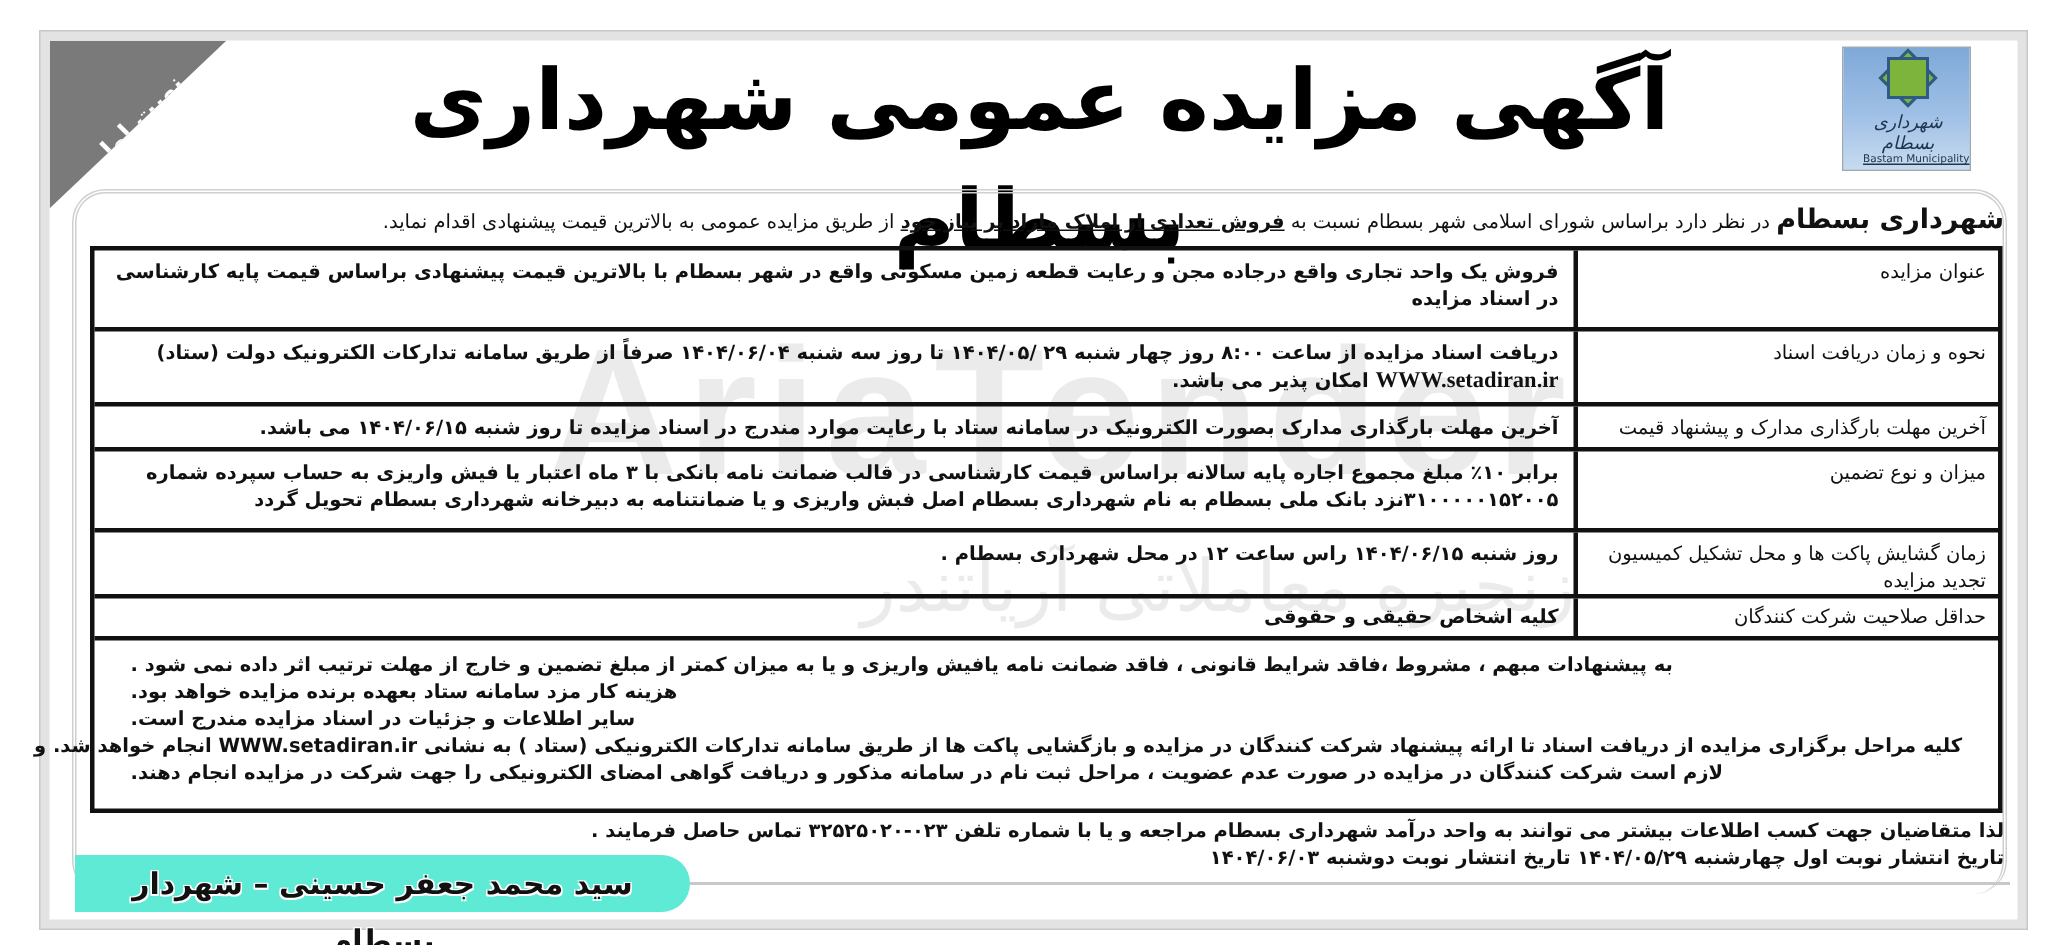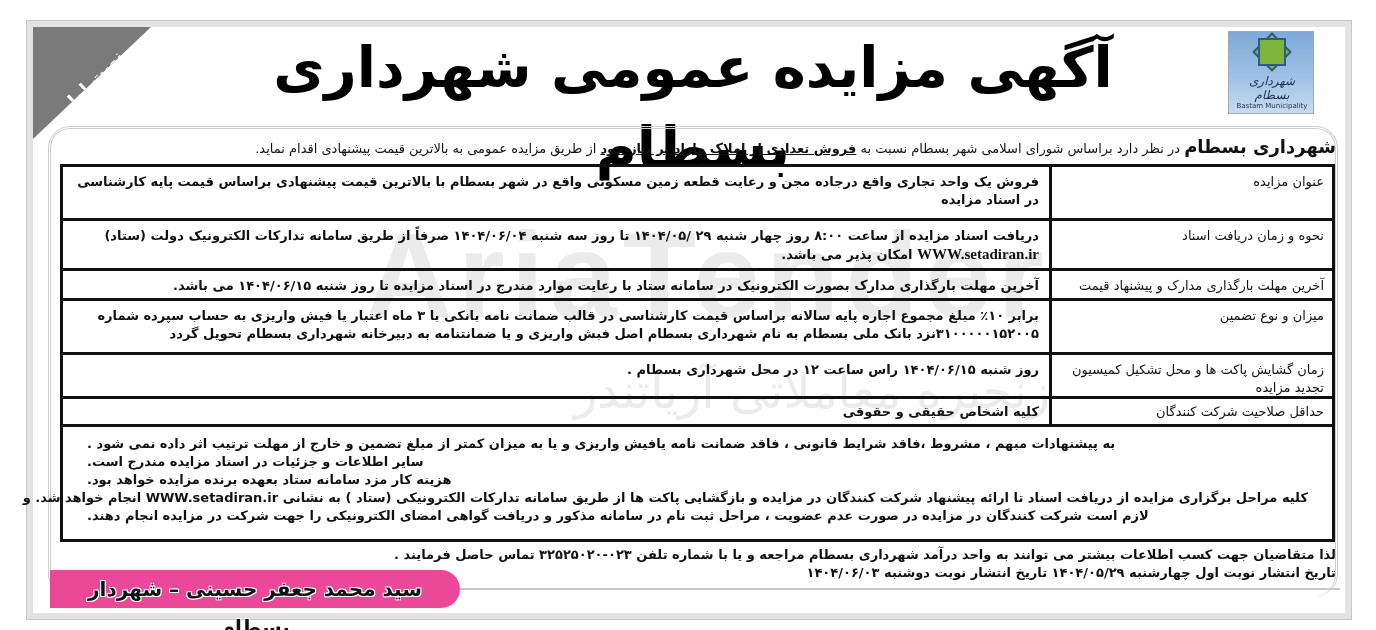--- a/index.html
+++ b/index.html
@@ -43,22 +43,22 @@
     }
     .logo-star2 {
       position: absolute; left: 29px; top: 6px; width: 28px; height: 28px;
       background: #7db43c; border: 2px solid #2d5b86;
     }
     .logo-script {
       position: absolute; left: 8px; top: 42px; width: 70px; height: 20px;
       color: #1e3550; font-size: 12px; text-align: center; direction: rtl; font-style: italic;
     }
     .logo-caption {
-      position: absolute; left: 2px; bottom: 3px; width: 82px; text-align: center;
-      font-size: 7px; color: #24364a;
+      position: absolute; left: 2px; bottom: 3px; width: 82px; text-align: right;
+      font-size: 7px; color: #24364a; text-decoration: underline;
     }
 
     .content-box {
       position: absolute; left: 48px; top: 126px; width: 1290px; height: 470px;
       border: 3px double #cfcfcf; border-radius: 22px; border-bottom: none;
     }
 
     .intro {
       position: absolute; right: 40px; top: 134px; width: 1200px; height: 26px;
       direction: rtl; text-align: right; font-size: 13px; line-height: 26px; white-space: nowrap;
@@ -86,21 +86,21 @@
     }
     .notes div { white-space: nowrap; }
     .latin { font-family: "Liberation Serif", serif; font-weight: bold; font-size: 15px; }
 
     .footer {
       position: absolute; right: 40px; top: 546px; width: 1250px; direction: rtl; text-align: right;
       font-size: 13px; line-height: 18px; font-weight: bold;
     }
     .signature {
       position: absolute; left: 50px; top: 570px; width: 410px; height: 38px;
-      background: #ec4899; border-radius: 0 20px 20px 0;
+      background: #5eead4; border-radius: 0 20px 20px 0;
       direction: rtl; text-align: center; line-height: 38px;
       font-size: 20px; font-weight: bold; color: #111;
       text-shadow: 1px 1px 0 #fff, -1px -1px 0 #fff, 1px -1px 0 #fff, -1px 1px 0 #fff;
     }
     .sig-line {
       position: absolute; left: 460px; top: 588px; width: 880px; height: 2px; background: #c8c8c8;
     }
 
     .watermark {
       position: absolute; left: 330px; top: 210px; width: 720px; height: 200px;
@@ -162,22 +162,22 @@
   <div class="row" style="height:44px;">
     <div class="cell-label">زمان گشایش پاکت ها و محل تشکیل کمیسیون تجدید مزایده</div>
     <div class="cell-value">روز شنبه ۱۴۰۴/۰۶/۱۵ راس ساعت ۱۲  در محل شهرداری بسطام .</div>
   </div>
   <div class="row" style="height:28px;">
     <div class="cell-label" style="padding-top:4px;">حداقل صلاحیت شرکت کنندگان</div>
     <div class="cell-value" style="padding-top:4px;text-align:right;">کلیه اشخاص حقیقی و حقوقی</div>
   </div>
   <div class="row notes" style="display:block;">
     <div>به پیشنهادات مبهم ، مشروط ،فاقد شرایط قانونی ، فاقد ضمانت نامه یافیش واریزی و یا به میزان کمتر از مبلغ تضمین و خارج از مهلت ترتیب اثر داده نمی شود .</div>
+    <div>هزینه کار مزد سامانه ستاد بعهده برنده مزایده خواهد بود.</div>
     <div>سایر اطلاعات و جزئیات در اسناد مزایده مندرج است.</div>
-    <div>هزینه کار مزد سامانه ستاد بعهده برنده مزایده خواهد بود.</div>
     <div>کلیه مراحل برگزاری مزایده از دریافت اسناد تا ارائه پیشنهاد شرکت کنندگان در مزایده و بازگشایی پاکت ها از طریق سامانه تدارکات الکترونیکی (ستاد ) به نشانی WWW.setadiran.ir انجام خواهد شد. و</div>
     <div>لازم است شرکت کنندگان در مزایده در صورت عدم عضویت ، مراحل ثبت نام در سامانه مذکور و دریافت گواهی امضای الکترونیکی را جهت شرکت در مزایده انجام دهند.</div>
   </div>
 </div>
 
 <div class="footer">
   <div>لذا متقاضیان جهت کسب اطلاعات بیشتر می توانند به واحد درآمد شهرداری بسطام مراجعه و یا با شماره تلفن ۰۲۳-۳۲۵۲۵۰۲۰ تماس حاصل فرمایند .</div>
   <div>تاریخ انتشار نوبت اول  چهارشنبه ۱۴۰۴/۰۵/۲۹ تاریخ انتشار نوبت دوشنبه  ۱۴۰۴/۰۶/۰۳</div>
 </div>
 

